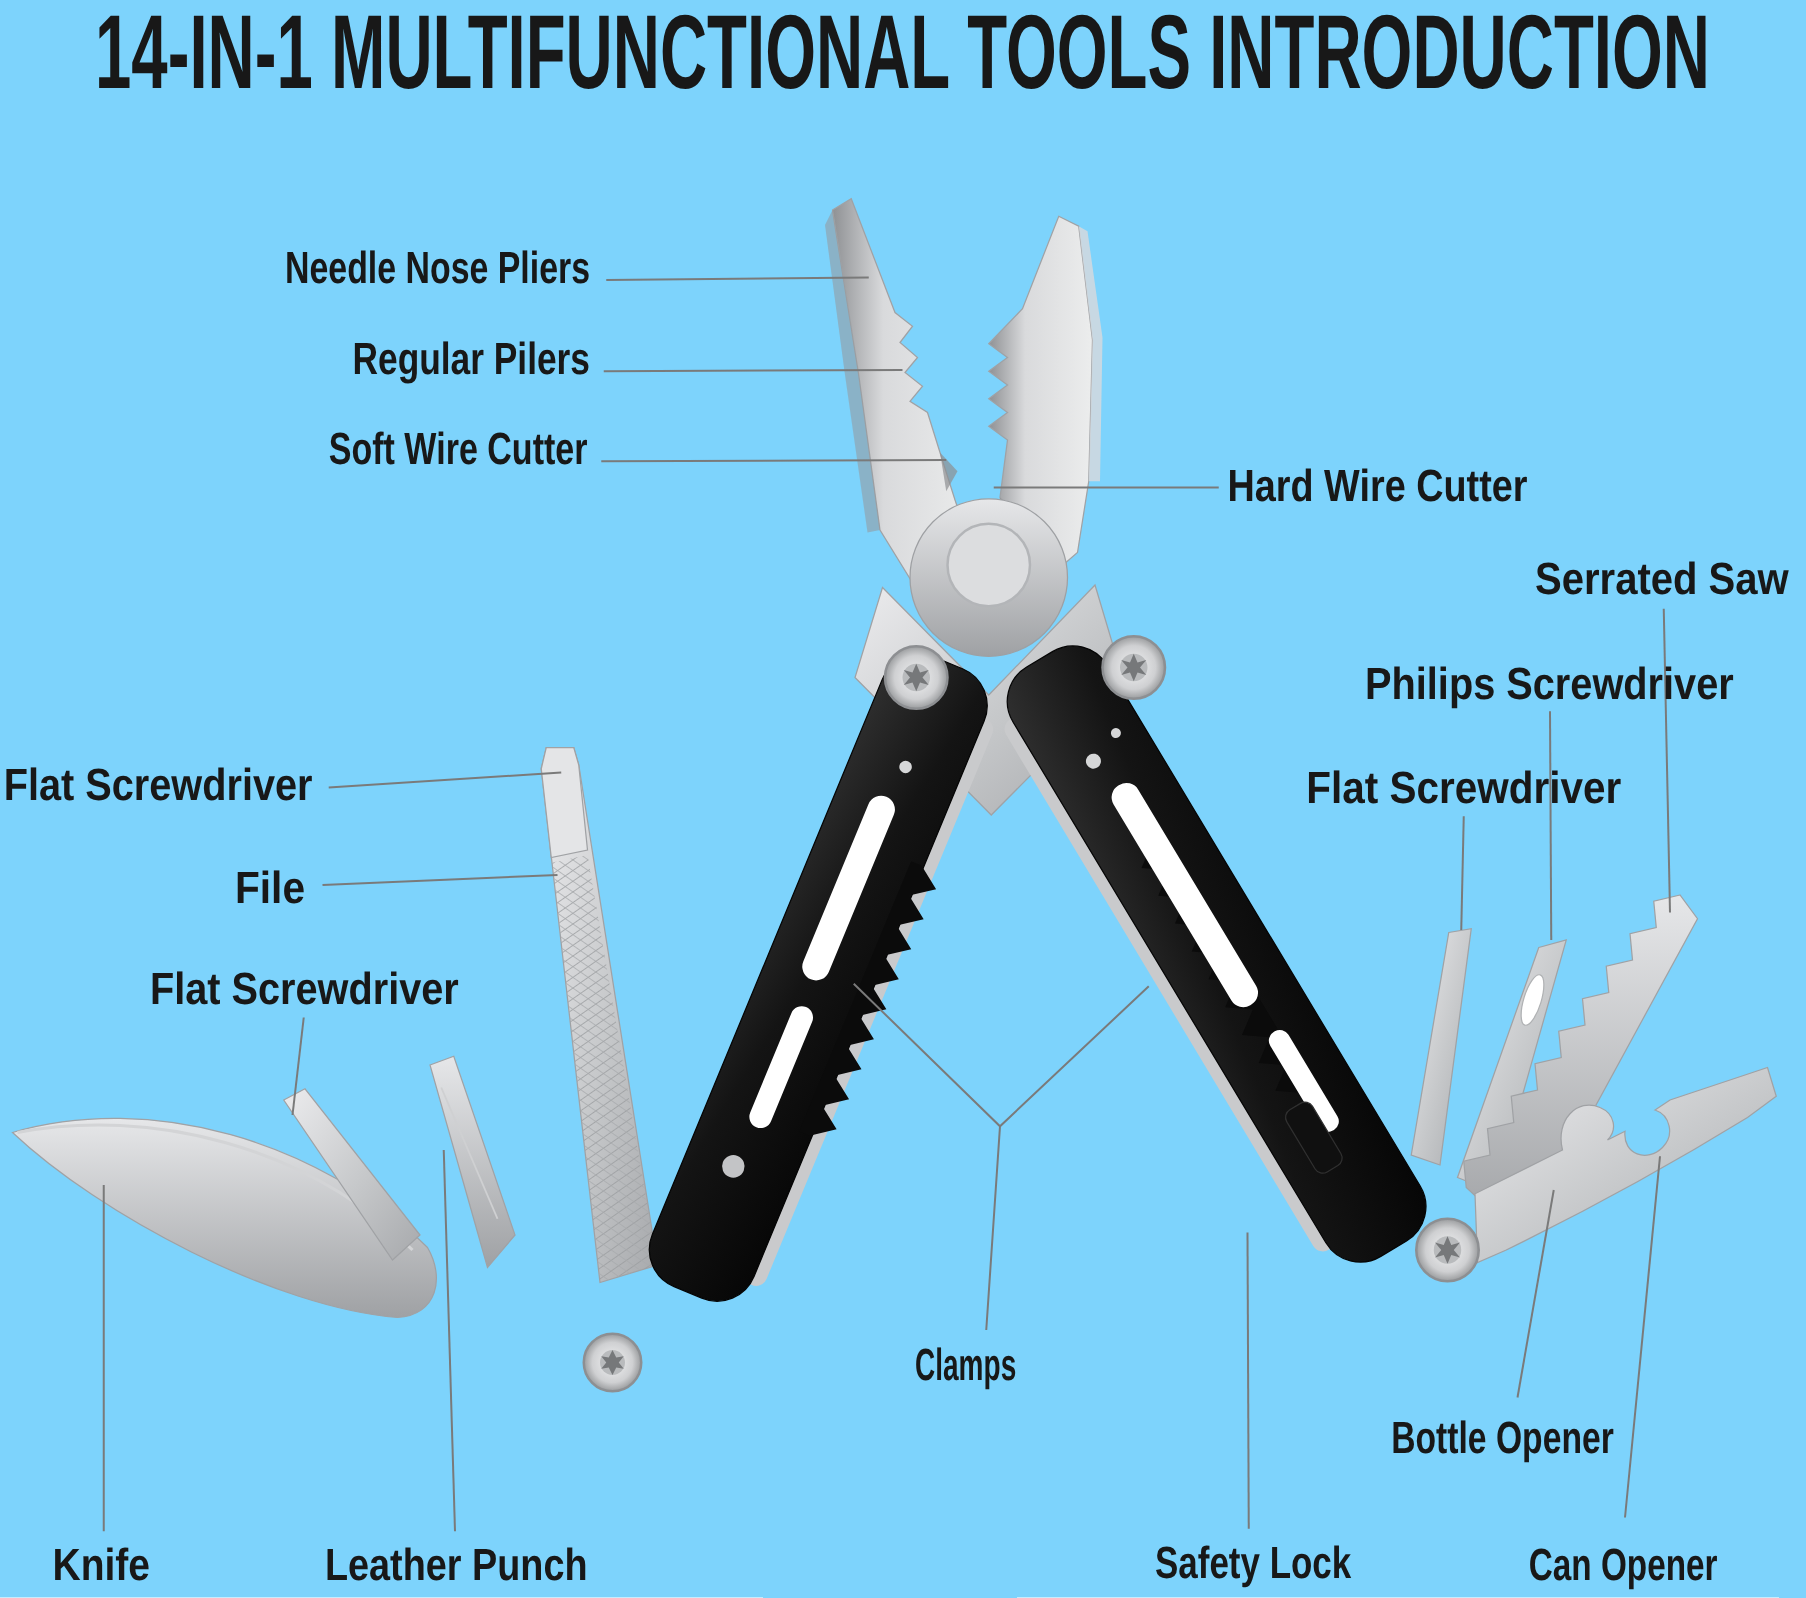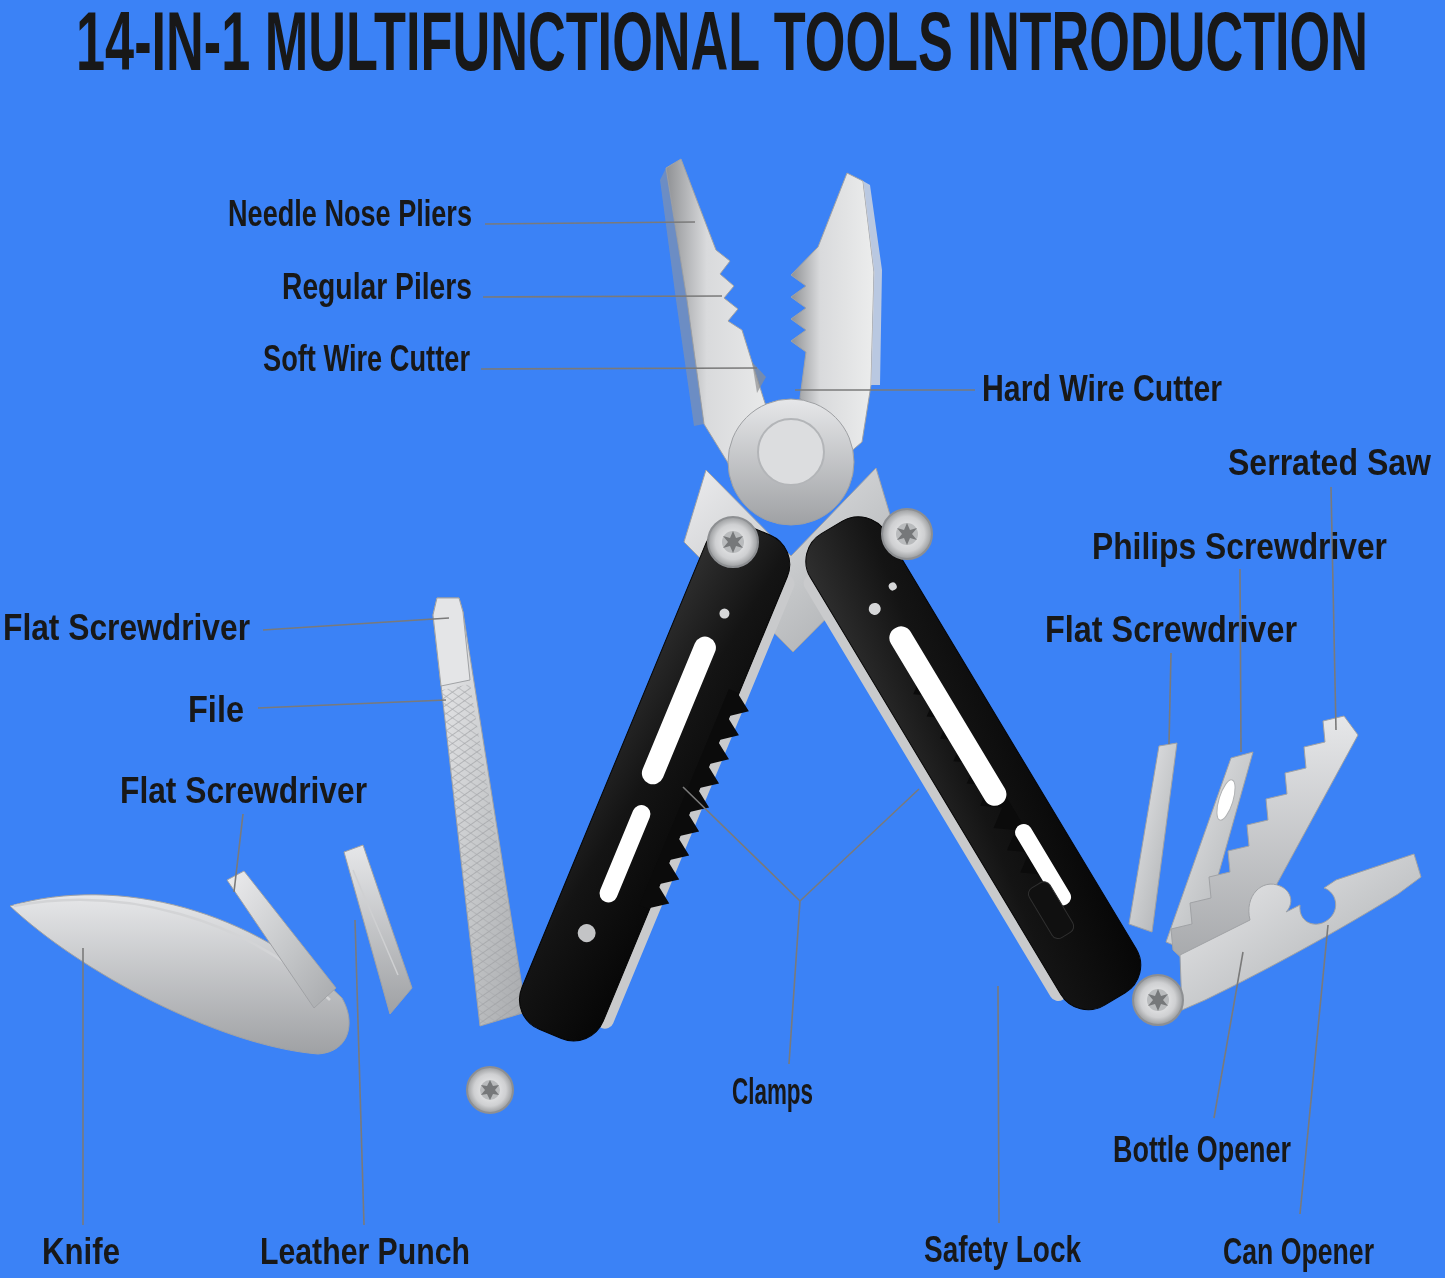--- a/index.html
+++ b/index.html
@@ -1,19 +1,19 @@
 <!DOCTYPE html>
 <html style="--ink: #181818; --leader: #7a7a7a;"><head>
 <meta charset="utf-8">
 <style>
   html,body{margin:0;padding:0;background:#ffffff;}
   .stage{
     position:relative;
     width:1445px;height:1278px;
-    background:#3b82f6;
+    background:#7dd3fc;
     overflow:hidden;
     font-family:"Liberation Sans",sans-serif;
   }
   svg{display:block}
   .title-text{
     fill:var(--ink,#181818);
     font-family:"Liberation Sans",sans-serif;
     font-weight:bold;
   }
   .lbl{

